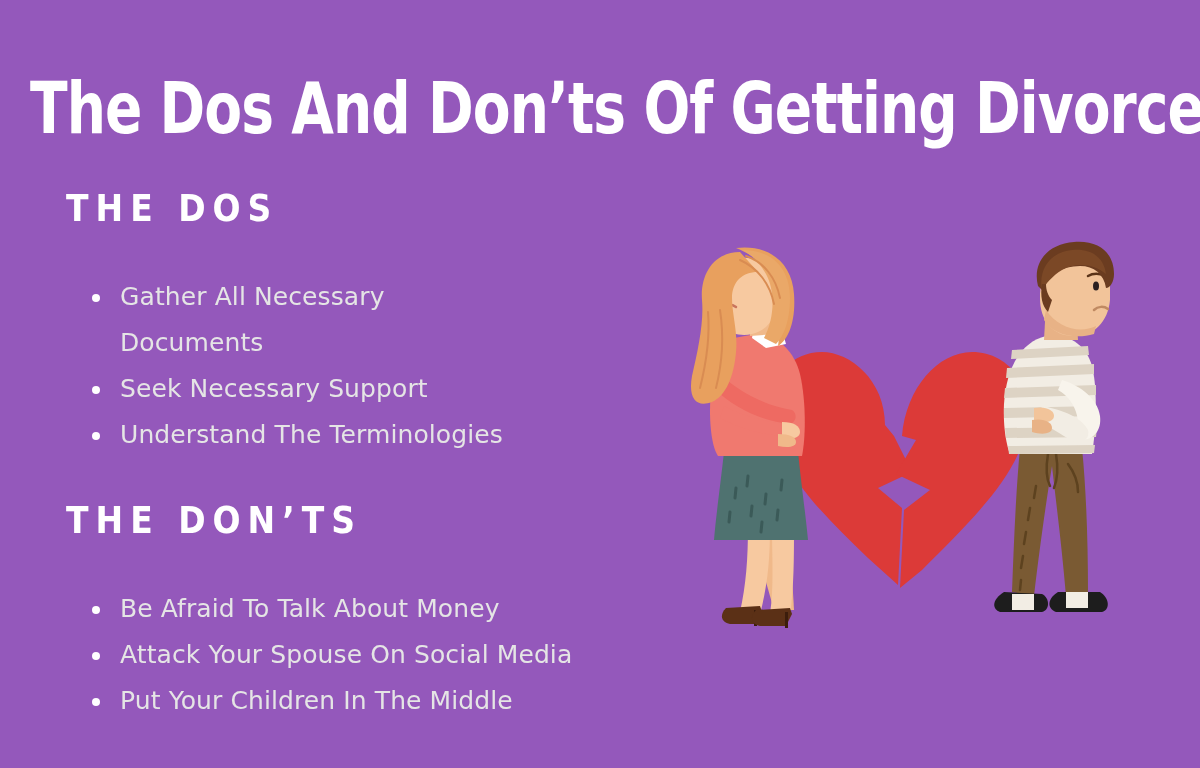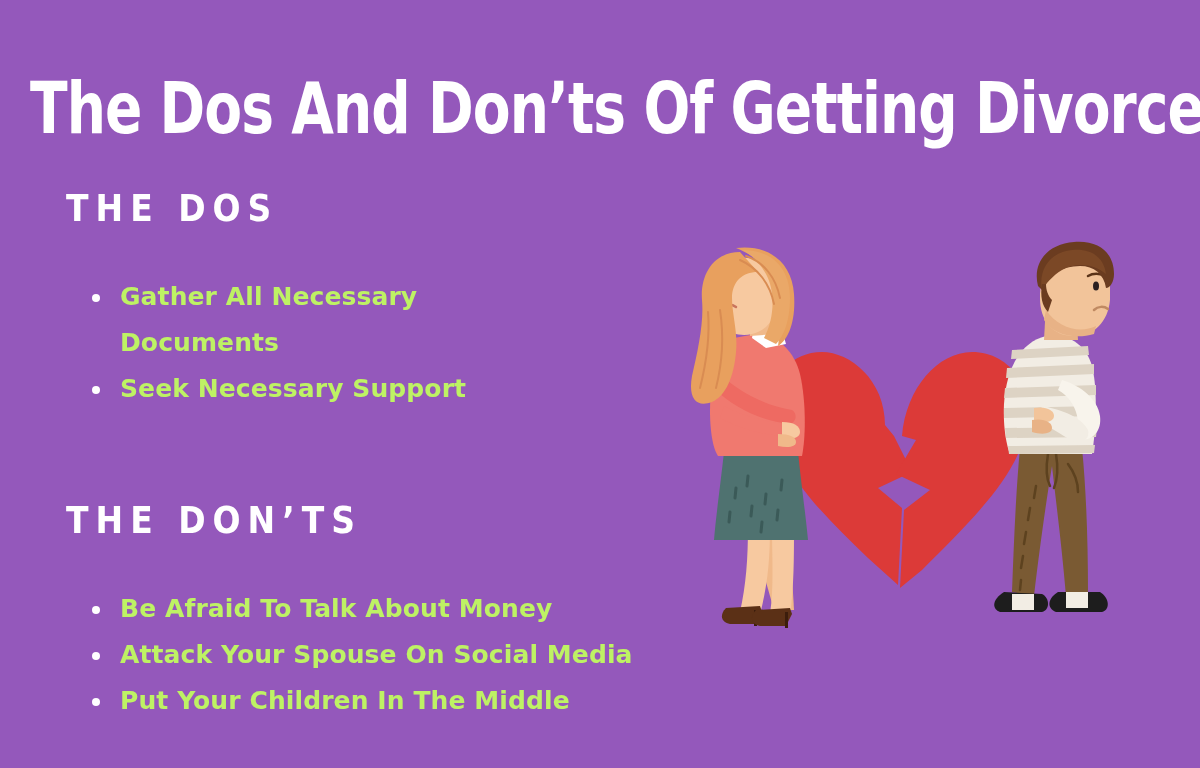--- a/index.html
+++ b/index.html
@@ -66,24 +66,24 @@
     color: #ffffff;
   }
   #list-dos   { top: 274px; width: 430px; }
   #list-donts { top: 586px; width: 640px; }
 
   .bullet-list li {
     position: relative;
     padding-left: 42px;
     font-family: "DejaVu Sans", sans-serif;
     font-size: 25px;
-    font-weight: 700;
+    font-weight: 400;
     line-height: 46px;
     letter-spacing: 0.1px;
-    color: #bef264;
+    color: #e5e5e5;
   }
   .bullet-list li::before {
     content: "";
     position: absolute;
     left: 14px;
     top: 20px;
     width: 8px;
     height: 8px;
     border-radius: 50%;
     background: #ffffff;
@@ -104,20 +104,21 @@
 
 <div id="poster">
 
   <h1 id="poster-title">The Dos And Don’ts Of Getting Divorce</h1>
 
   <div class="section-heading" id="heading-dos">THE DOS</div>
 
   <ul class="bullet-list" id="list-dos">
     <li>Gather All Necessary Documents</li>
     <li>Seek Necessary Support</li>
+    <li>Understand The Terminologies</li>
   </ul>
 
   <div class="section-heading" id="heading-donts">THE DON’TS</div>
 
   <ul class="bullet-list" id="list-donts">
     <li>Be Afraid To Talk About Money</li>
     <li>Attack Your Spouse On Social Media</li>
     <li>Put Your Children In The Middle</li>
   </ul>
 

